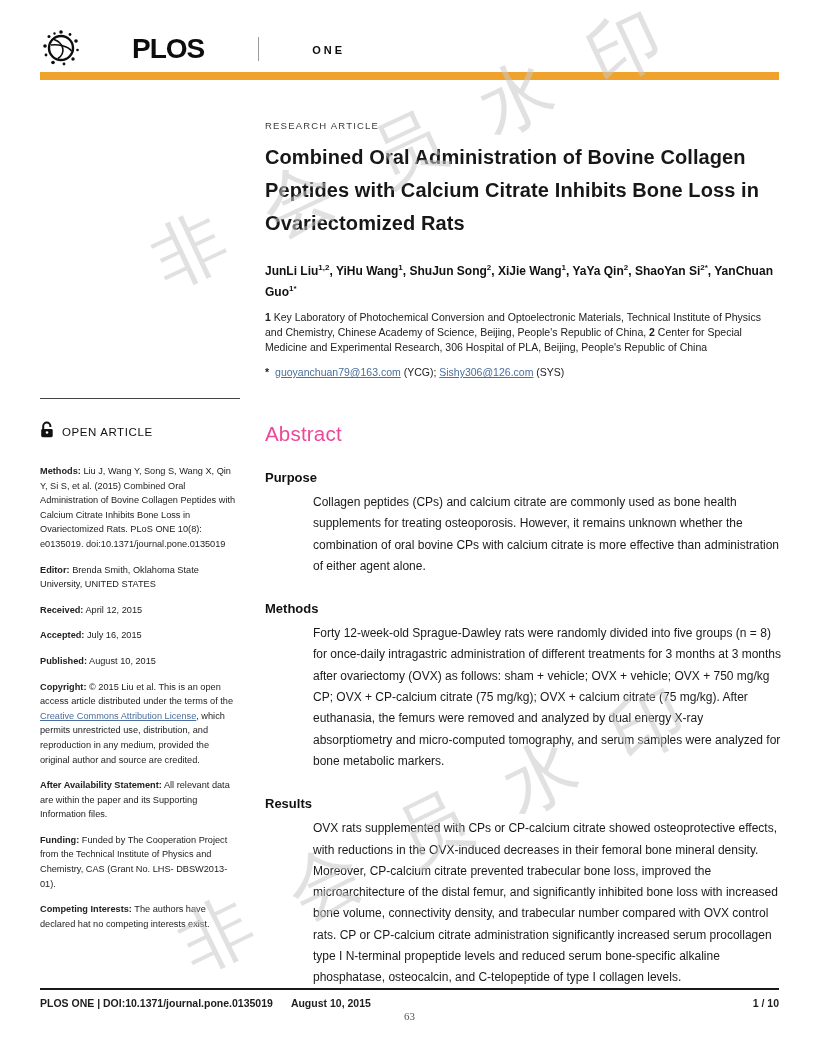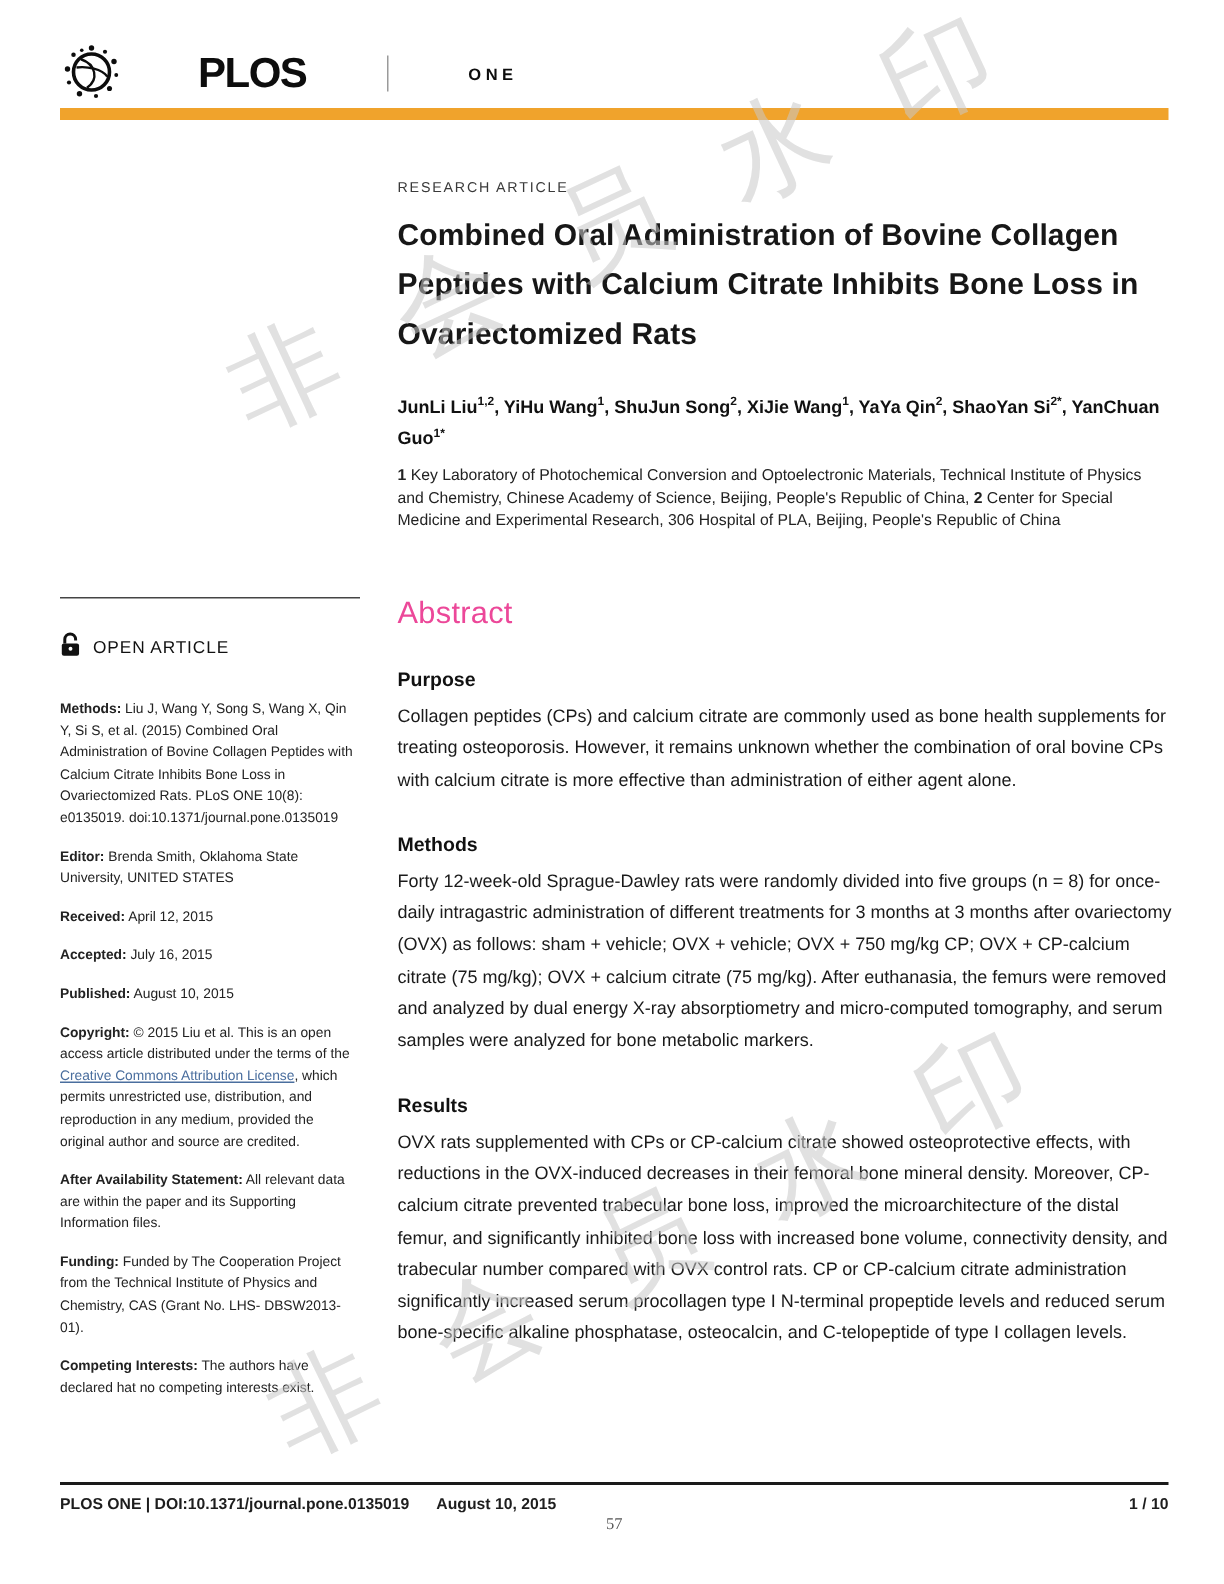--- a/index.html
+++ b/index.html
@@ -58,21 +58,21 @@
   .article-title { font-size: 20px; line-height: 33px; font-weight: 600; color: #171717; margin-top: 10px; letter-spacing: 0.1px; }
   .authors { font-size: 12px; font-weight: bold; line-height: 17px; margin-top: 19px; color: #111; }
   .authors sup { font-size: 8px; }
   .affiliations { font-size: 10.5px; line-height: 15px; margin-top: 9px; color: #222; }
   .affiliations b { font-weight: bold; }
   .correspondence { font-size: 10.5px; line-height: 15px; margin-top: 10px; color: #222; }
   .correspondence a { color: #4a6e9e; text-decoration: underline; cursor: pointer; }
   .corr-marker { font-weight: bold; margin-right: 6px; }
   .abstract-heading { font-size: 20.5px; font-weight: 500; color: #ec4899; margin-top: 42px; letter-spacing: 0.2px; }
   .abs-section h3 { font-size: 13px; font-weight: bold; color: #111; margin-top: 24px; }
-  .abs-section p  { font-size: 12px; line-height: 21.3px; margin-top: 7px; color: #1a1a1a; text-align: left; }
+  .abs-section p  { font-size: 12px; line-height: 21.3px; margin-top: 7px; color: #1a1a1a; text-align: left; margin-left: 48px; }
 
   
   .footer { position: absolute; left: 40px; right: 37px; top: 988px; z-index: 2; }
   .footer-rule { height: 2px; background: #1a1a1a; }
   .footer-row { display: flex; justify-content: space-between; margin-top: 7px; font-size: 10.5px; font-weight: bold; color: #1d1d1d; }
   .footer-left { display: flex; gap: 18px; }
   .scan-page-number { text-align: center; font-family: "Liberation Serif", serif; font-size: 11px; color: #555; margin-top: 1px; }
 </style>
 </head>
 <body>
@@ -135,20 +135,21 @@
         <p><b>Funding:</b> Funded by The Cooperation Project from the Technical Institute of Physics and Chemistry, CAS (Grant No. LHS- DBSW2013-01).</p>
         <p><b>Competing Interests:</b> The authors have declared hat no competing interests exist.</p>
       </div>
   </aside>
 
   <main class="main">
     <div class="kicker">RESEARCH ARTICLE</div>
     <h1 class="article-title">Combined Oral Administration of Bovine Collagen Peptides with Calcium Citrate Inhibits Bone Loss in Ovariectomized Rats</h1>
     <p class="authors" id="author-list">JunLi Liu<sup>1,2</sup>, YiHu Wang<sup>1</sup>, ShuJun Song<sup>2</sup>, XiJie Wang<sup>1</sup>, YaYa Qin<sup>2</sup>, ShaoYan Si<sup>2*</sup>, YanChuan Guo<sup>1*</sup></p>
     <p class="affiliations" id="affiliation-list"><b>1</b> Key Laboratory of Photochemical Conversion and Optoelectronic Materials, Technical Institute of Physics and Chemistry, Chinese Academy of Science, Beijing, People's Republic of China, <b>2</b> Center for Special Medicine and Experimental Research, 306 Hospital of PLA, Beijing, People's Republic of China</p>
+    <p class="correspondence" id="correspondence-line"><span class="corr-marker">*</span><a>guoyanchuan79@163.com</a> (YCG); <a>Sishy306@126.com</a> (SYS)</p>
 
     <h2 class="abstract-heading">Abstract</h2>
     <div id="abstract-sections">
         <div class="abs-section">
           <h3>Purpose</h3>
           <p>Collagen peptides (CPs) and calcium citrate are commonly used as bone health supplements for treating osteoporosis. However, it remains unknown whether the combination of oral bovine CPs with calcium citrate is more effective than administration of either agent alone.</p>
         </div>
         <div class="abs-section">
           <h3>Methods</h3>
           <p>Forty 12-week-old Sprague-Dawley rats were randomly divided into five groups (n = 8) for once-daily intragastric administration of different treatments for 3 months at 3 months after ovariectomy (OVX) as follows: sham + vehicle; OVX + vehicle; OVX + 750 mg/kg CP; OVX + CP-calcium citrate (75 mg/kg); OVX + calcium citrate (75 mg/kg). After euthanasia, the femurs were removed and analyzed by dual energy X-ray absorptiometry and micro-computed tomography, and serum samples were analyzed for bone metabolic markers.</p>
@@ -162,16 +163,16 @@
 
   <div class="footer">
     <div class="footer-rule"></div>
     <div class="footer-row">
       <div class="footer-left">
         <span>PLOS ONE | DOI:10.1371/journal.pone.0135019</span>
         <span>August 10, 2015</span>
       </div>
       <span>1 / 10</span>
     </div>
-    <div class="scan-page-number">57</div>
+    <div class="scan-page-number">63</div>
   </div>
 
 </div>
 
 </body></html>

